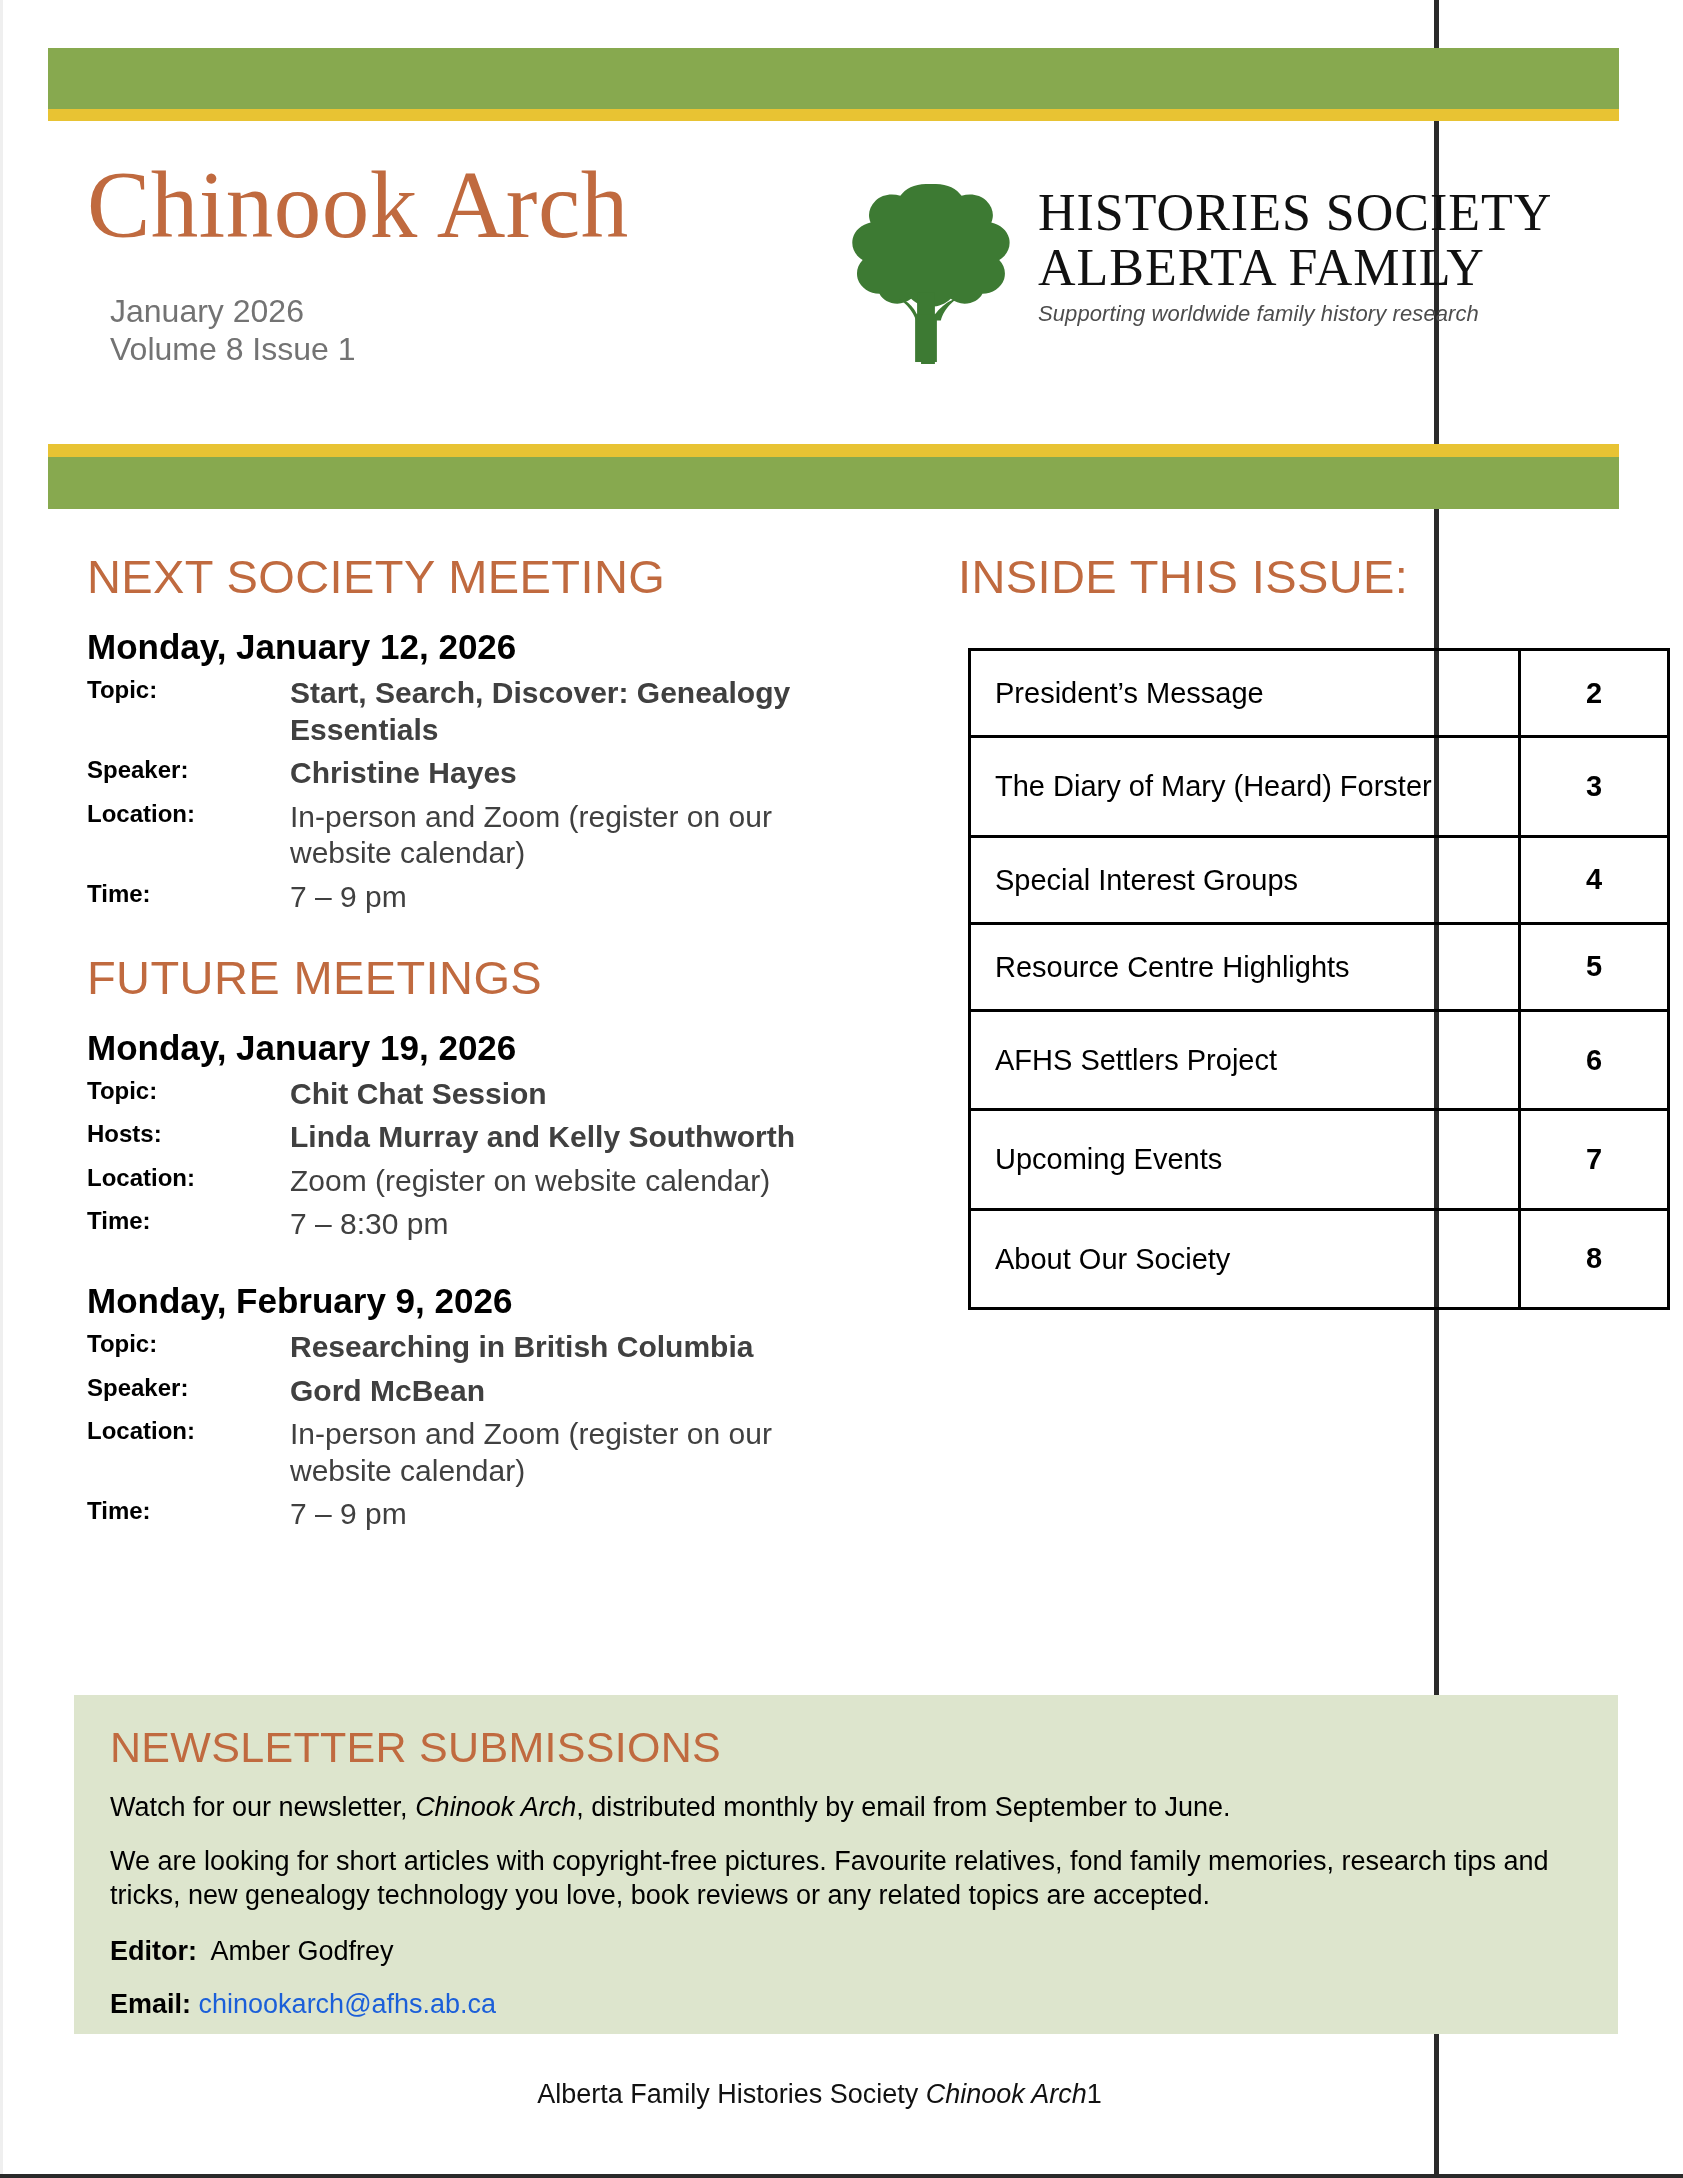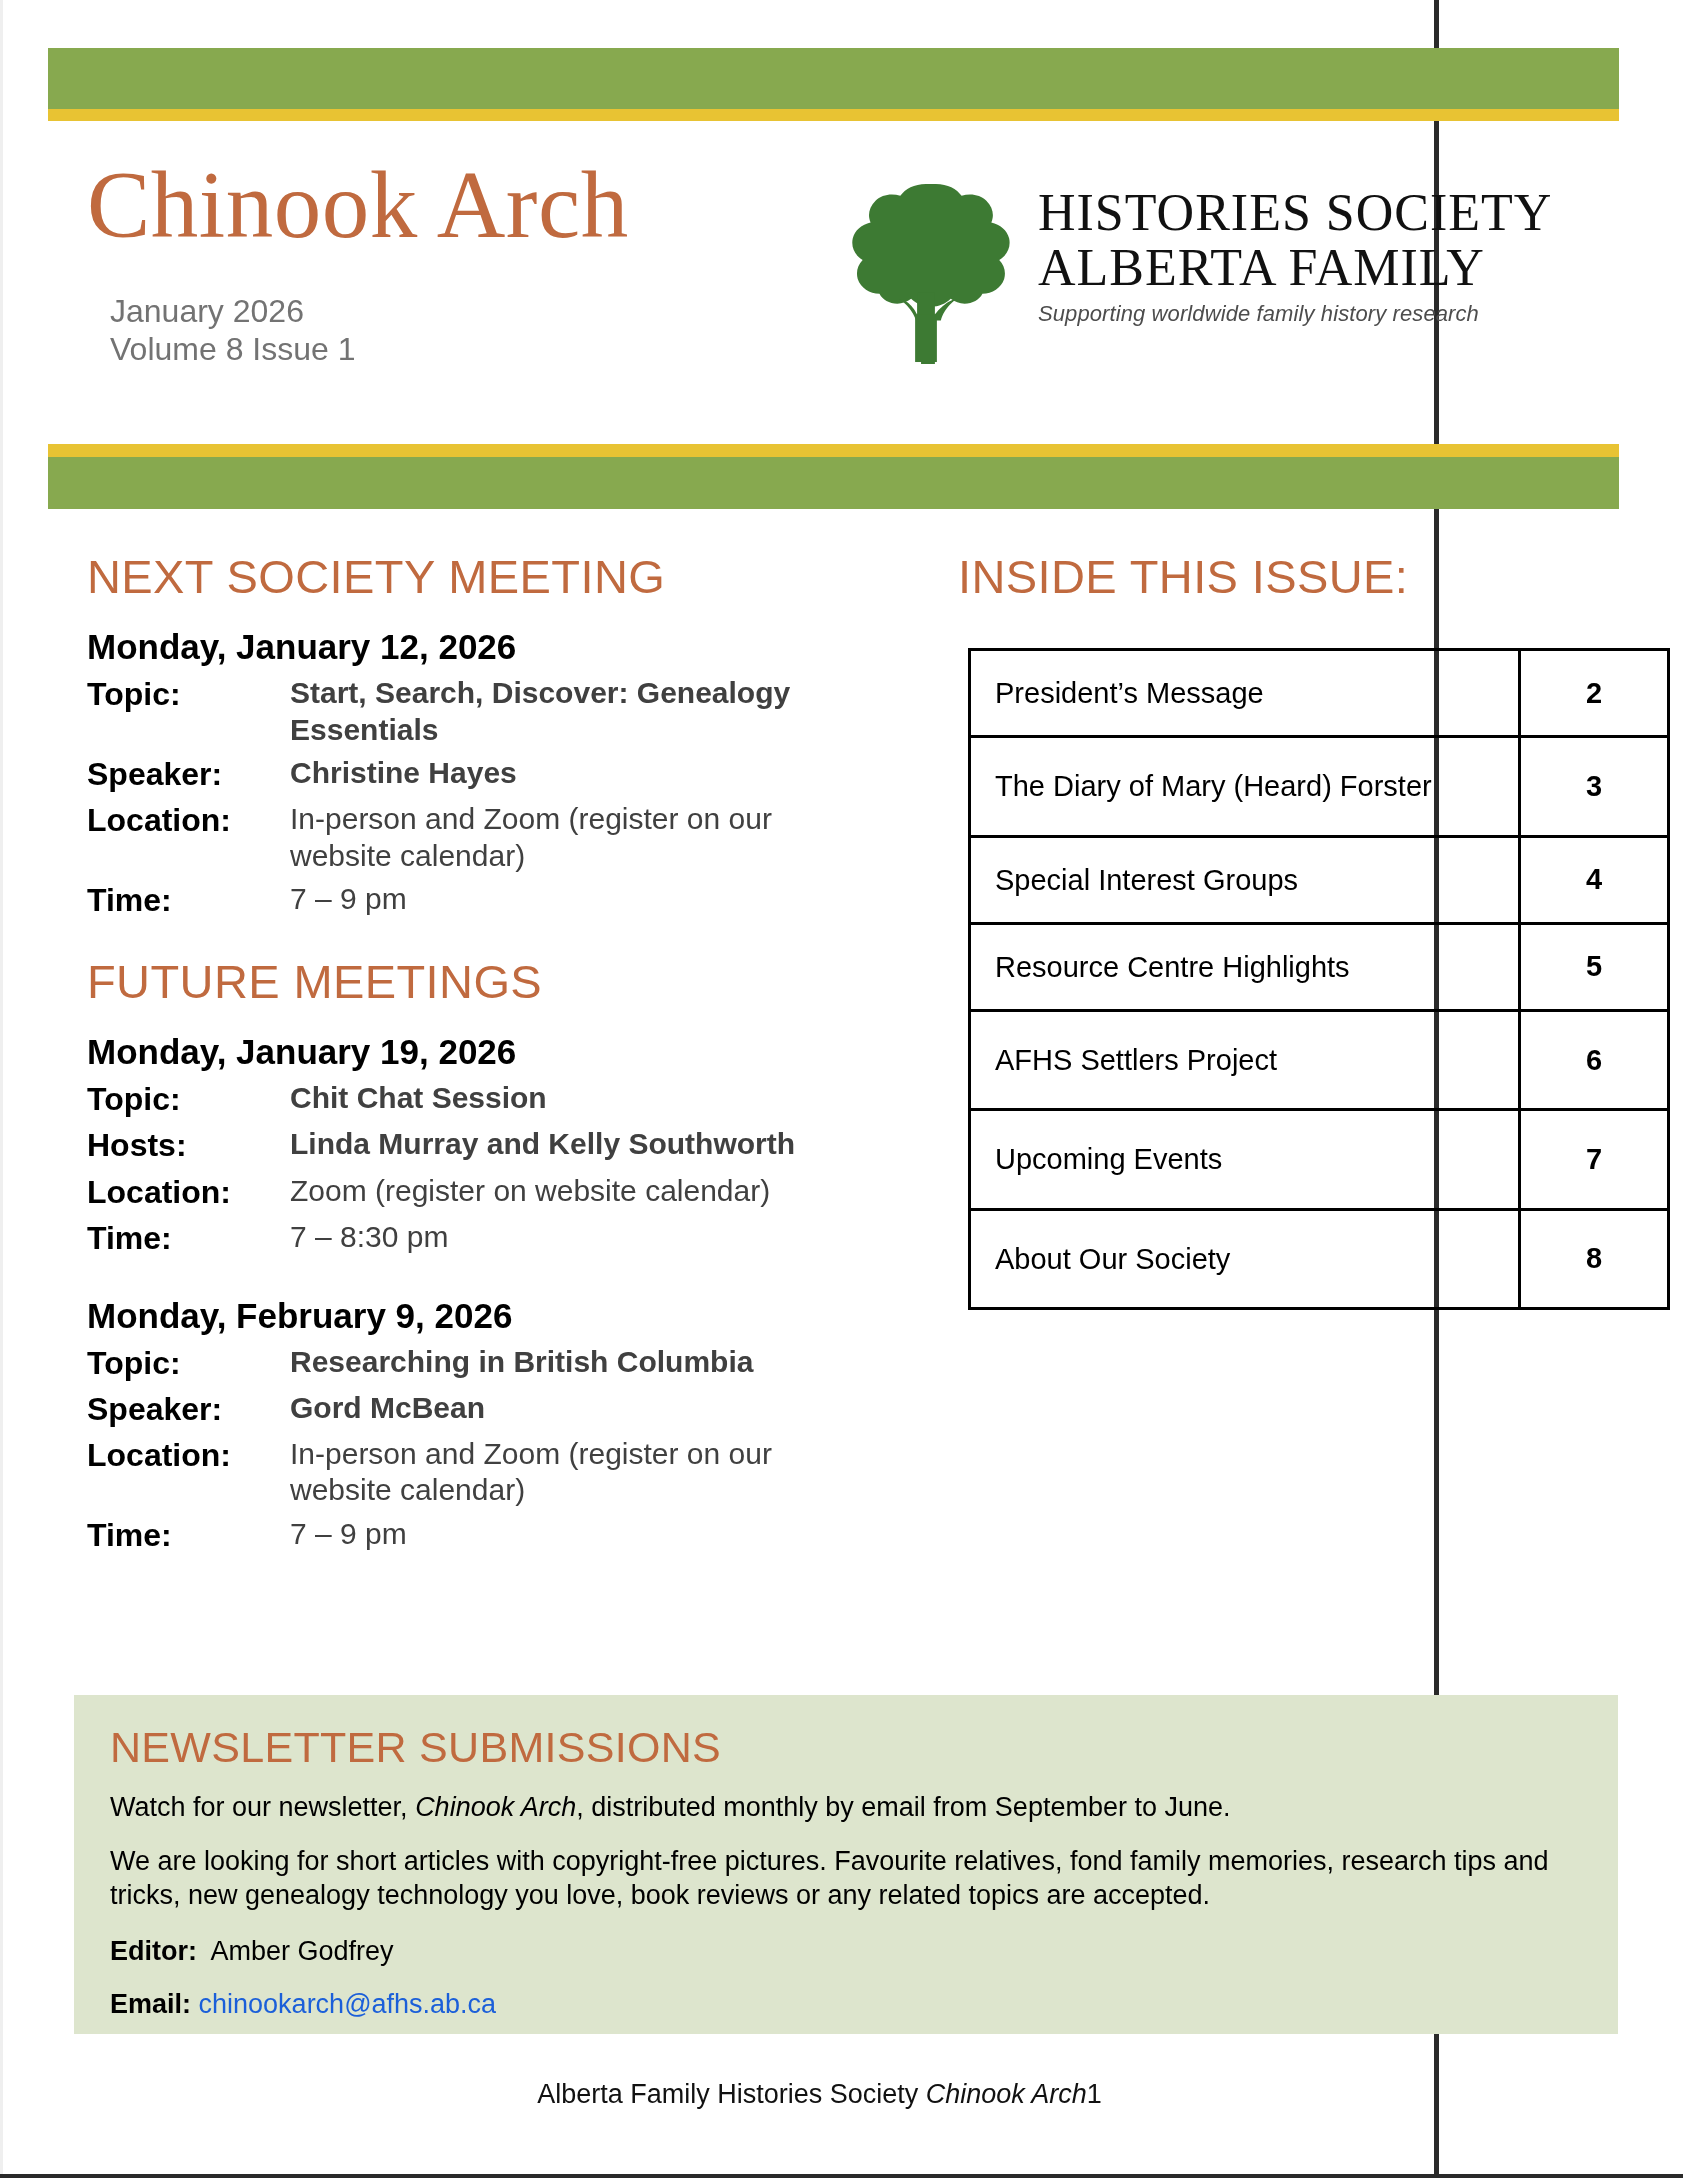--- a/index.html
+++ b/index.html
@@ -155,21 +155,21 @@
     white-space: nowrap;
   }
   .row {
     display: flex;
     align-items: flex-start;
     margin-bottom: 7px;
   }
   .row .lbl {
     width: 203px;
     flex: 0 0 203px;
-    font-size: 32px;
+    font-size: 24px;
     font-weight: bold;
     color: #000;
     line-height: 1.22;
   }
   .row .val {
     font-size: 30px;
     color: #404040;
     line-height: 1.22;
     flex: 1;
   }

